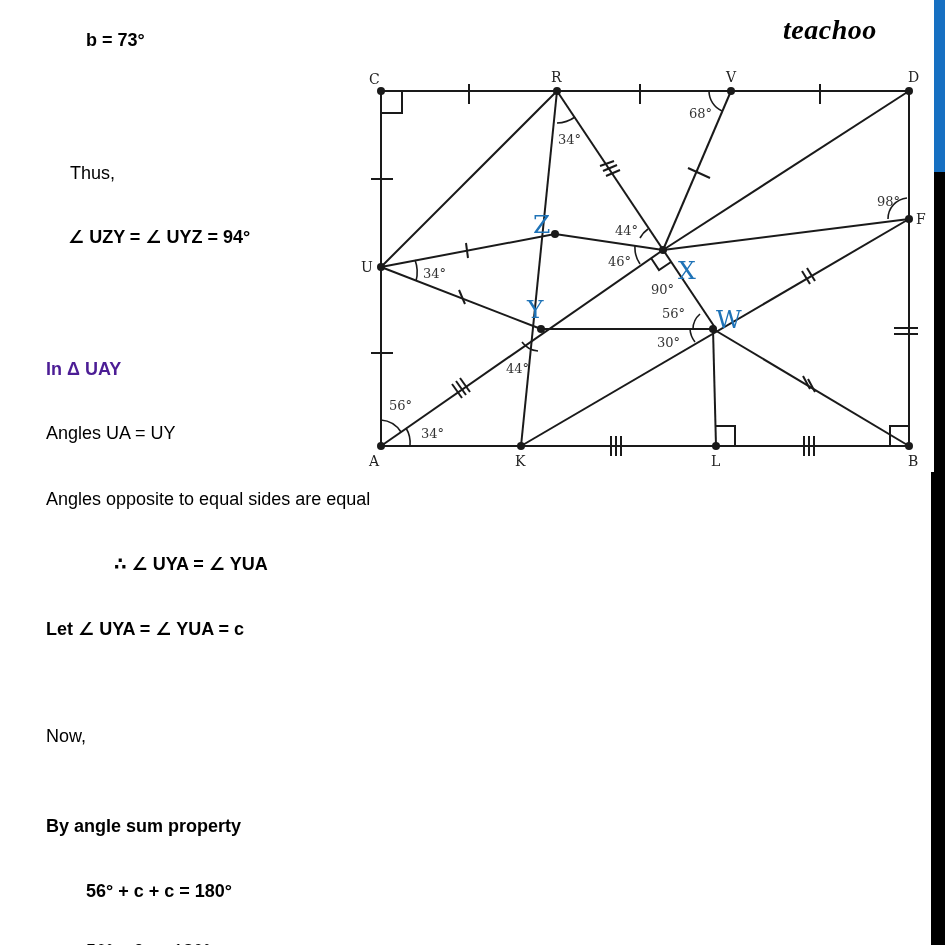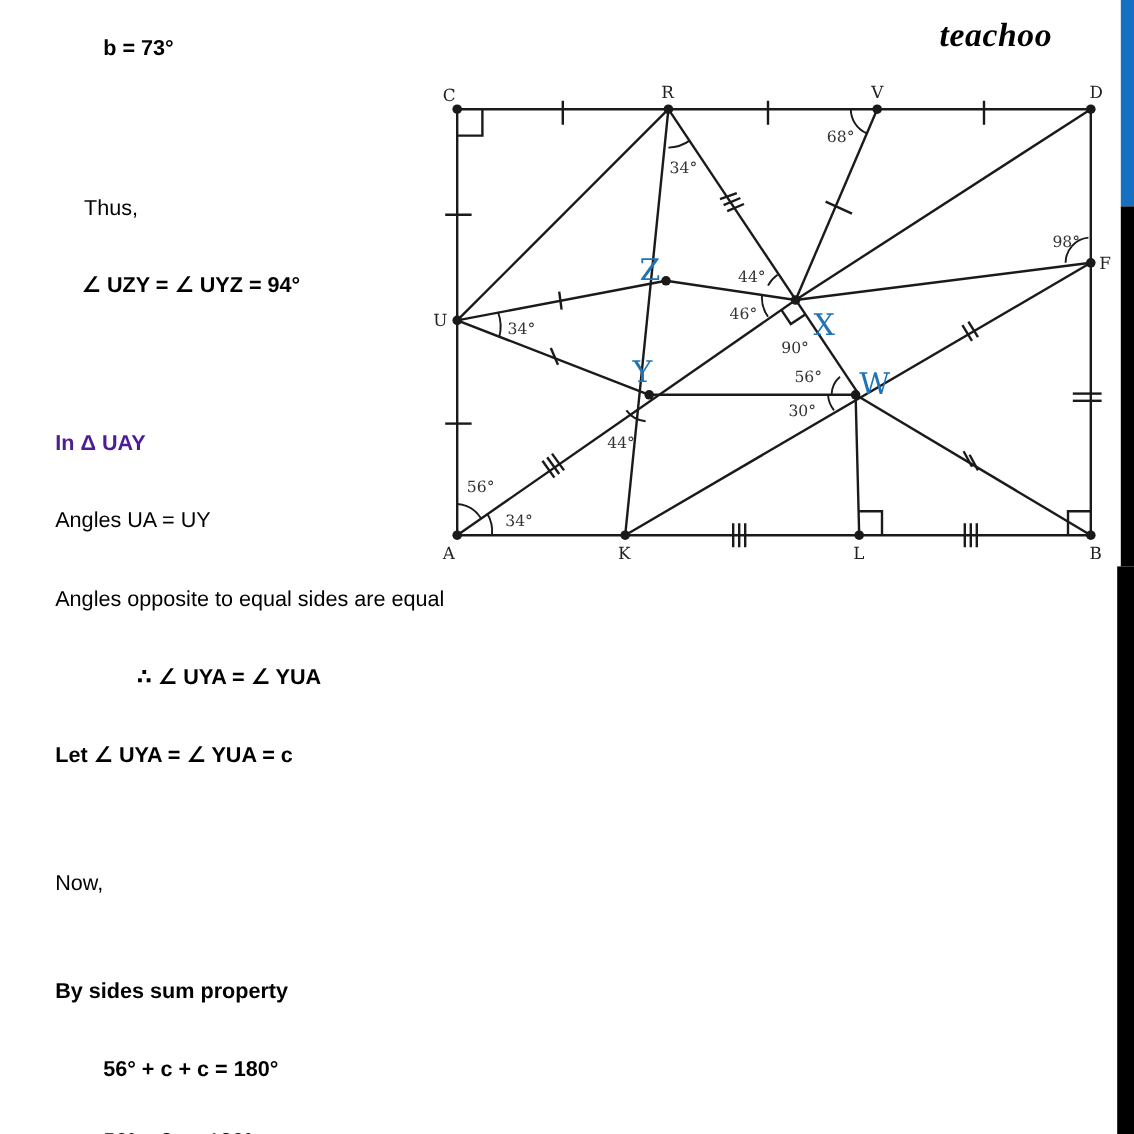--- a/index.html
+++ b/index.html
@@ -28,21 +28,21 @@
 
 <div class="line bold" style="left:86px; top:25px;">b = 73°</div>
 <div class="line" style="left:46px; top:158px;margin-left:24px;">Thus,</div>
 <div class="line bold" style="left:68px; top:222px;">∠ UZY = ∠ UYZ = 94°</div>
 <div class="line bold blue" style="left:46px; top:354px;">In Δ UAY</div>
 <div class="line" style="left:46px; top:418px;">Angles UA = UY</div>
 <div class="line" style="left:46px; top:484px;">Angles opposite to equal sides are equal</div>
 <div class="line bold" style="left:114px; top:549px;">∴ ∠ UYA = ∠ YUA</div>
 <div class="line" style="left:46px; top:614px;font-weight:bold;">Let ∠ UYA = ∠ YUA = c</div>
 <div class="line" style="left:46px; top:721px;">Now,</div>
-<div class="line bold" style="left:46px; top:811px;">By sides sum property</div>
+<div class="line bold" style="left:46px; top:811px;">By angle sum property</div>
 <div class="line" style="left:86px; top:876px;font-weight:bold;">56° + c + c = 180°</div>
 <div class="line" style="left:86px; top:936px;">56° + 2c = 180°</div>
 
 <div class="logo">teachoo</div>
 
 <div class="sidebar-blue"></div>
 <div class="sidebar-black-top"></div>
 <div class="sidebar-black"></div>
 
 <svg class="diagram" viewBox="355 62 580 410" width="580" height="410">

